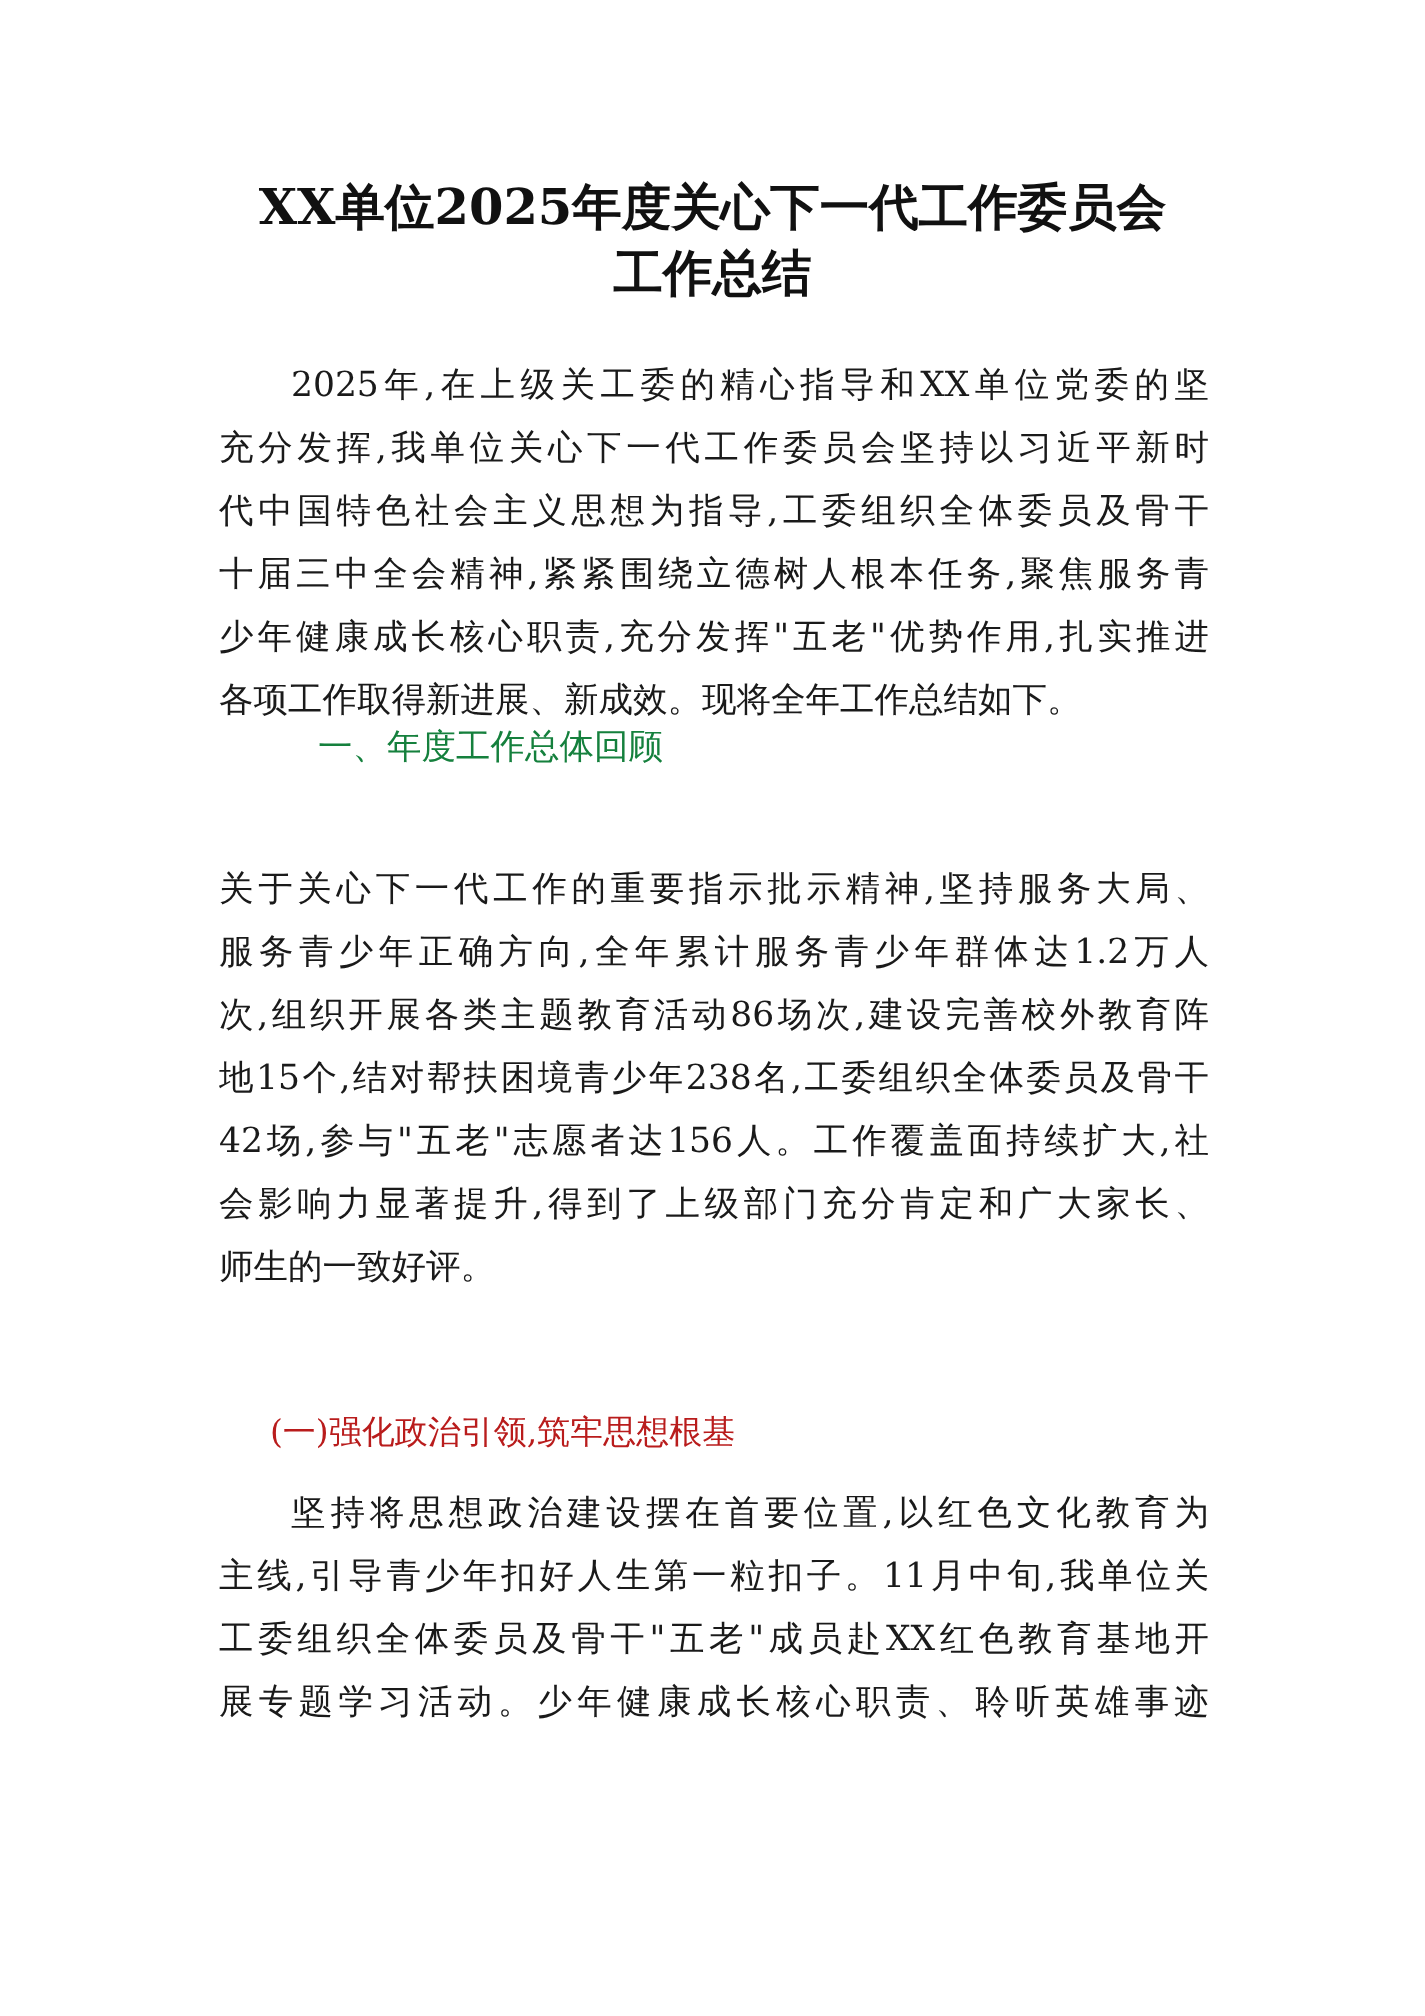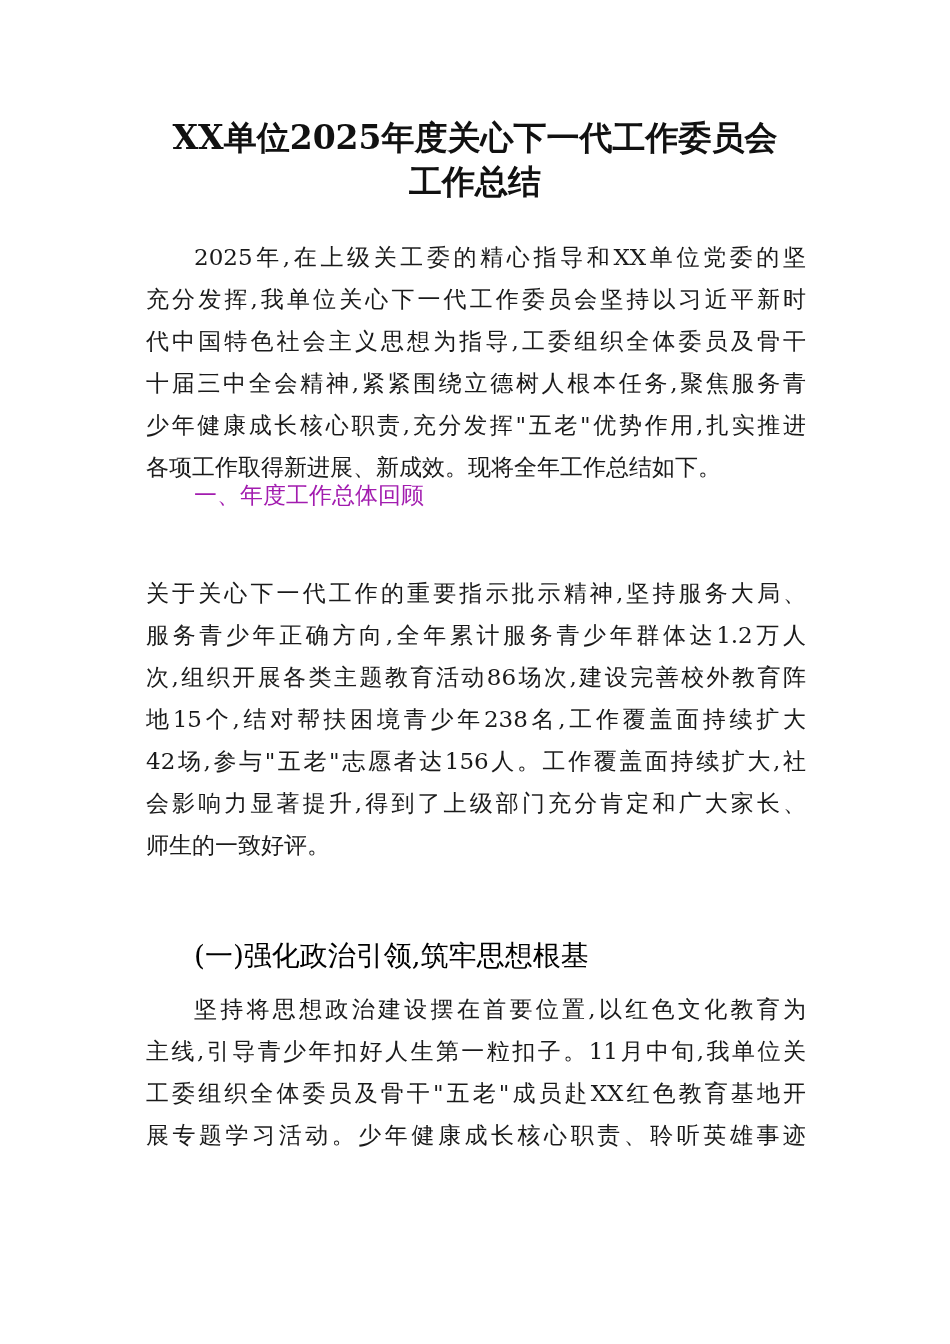--- a/index.html
+++ b/index.html
@@ -7,45 +7,45 @@
   .page { position:absolute; left:0; top:0; width:950px; height:1118px; background:#fff; }
   .title { position:absolute; left:0; width:950px; text-align:center;
            font-family:"DejaVu Serif","Liberation Serif",serif; font-weight:bold;
            font-size:33px; line-height:44px; color:#111; letter-spacing:0px; }
   .line { position:absolute; left:146px; width:660px; height:42px;
           font-family:"DejaVu Serif","Liberation Serif",serif;
           font-size:23px; line-height:42px; color:#1a1a1a; white-space:nowrap;
           text-align:justify; text-align-last:justify;margin-top:12px; }
   .line.last { text-align-last:left; }
   .indent { left:194px; width:612px; }
-  .heading { position:absolute; left:194px; font-family:Liberation Mono, monospace;
-             font-size:23px; line-height:42px; color:#a21caf; white-space:nowrap; }
-  .sub { position:absolute; left:194px; font-family:"DejaVu Serif","Liberation Serif",serif;
-         font-size:28px; line-height:42px; color:#000000; white-space:nowrap; }
+  .heading { position:absolute; left:212px; font-family:Liberation Sans, sans-serif;
+             font-size:23px; line-height:42px; color:#15803d; white-space:nowrap; }
+  .sub { position:absolute; left:180px; font-family:"DejaVu Serif","Liberation Serif",serif;
+         font-size:22px; line-height:42px; color:#b91c1c; white-space:nowrap; }
 </style>
 </head>
 <body>
 
 <div class="page">
 
   <div class="title" style="top:116px;">XX单位2025年度关心下一代工作委员会</div>
   <div class="title" style="top:160px;">工作总结</div>
 
   <div class="line indent" style="top:224px;">2025年,在上级关工委的精心指导和XX单位党委的坚</div>
   <div class="line" style="top:266px;">充分发挥,我单位关心下一代工作委员会坚持以习近平新时</div>
   <div class="line" style="top:308px;">代中国特色社会主义思想为指导,工委组织全体委员及骨干</div>
   <div class="line" style="top:350px;">十届三中全会精神,紧紧围绕立德树人根本任务,聚焦服务青</div>
   <div class="line" style="top:392px;">少年健康成长核心职责,充分发挥"五老"优势作用,扎实推进</div>
   <div class="line last" style="top:434px;">各项工作取得新进展、新成效。现将全年工作总结如下。</div>
 
   <div class="heading" style="top:476px;">一、年度工作总体回顾</div>
   <div class="line" style="top:560px;">关于关心下一代工作的重要指示批示精神,坚持服务大局、</div>
   <div class="line" style="top:602px;">服务青少年正确方向,全年累计服务青少年群体达1.2万人</div>
   <div class="line" style="top:644px;">次,组织开展各类主题教育活动86场次,建设完善校外教育阵</div>
-  <div class="line" style="top:686px;">地15个,结对帮扶困境青少年238名,工作覆盖面持续扩大</div>
+  <div class="line" style="top:686px;">地15个,结对帮扶困境青少年238名,工委组织全体委员及骨干</div>
   <div class="line" style="top:728px;">42场,参与"五老"志愿者达156人。工作覆盖面持续扩大,社</div>
   <div class="line" style="top:770px;">会影响力显著提升,得到了上级部门充分肯定和广大家长、</div>
   <div class="line last" style="top:812px;">师生的一致好评。</div>
 
   <div class="sub" style="top:935px;">(一)强化政治引领,筑牢思想根基</div>
   <div class="line indent" style="top:976px;">坚持将思想政治建设摆在首要位置,以红色文化教育为</div>
   <div class="line" style="top:1018px;">主线,引导青少年扣好人生第一粒扣子。11月中旬,我单位关</div>
   <div class="line" style="top:1060px;">工委组织全体委员及骨干"五老"成员赴XX红色教育基地开</div>
   <div class="line" style="top:1102px;">展专题学习活动。少年健康成长核心职责、聆听英雄事迹</div>
 

